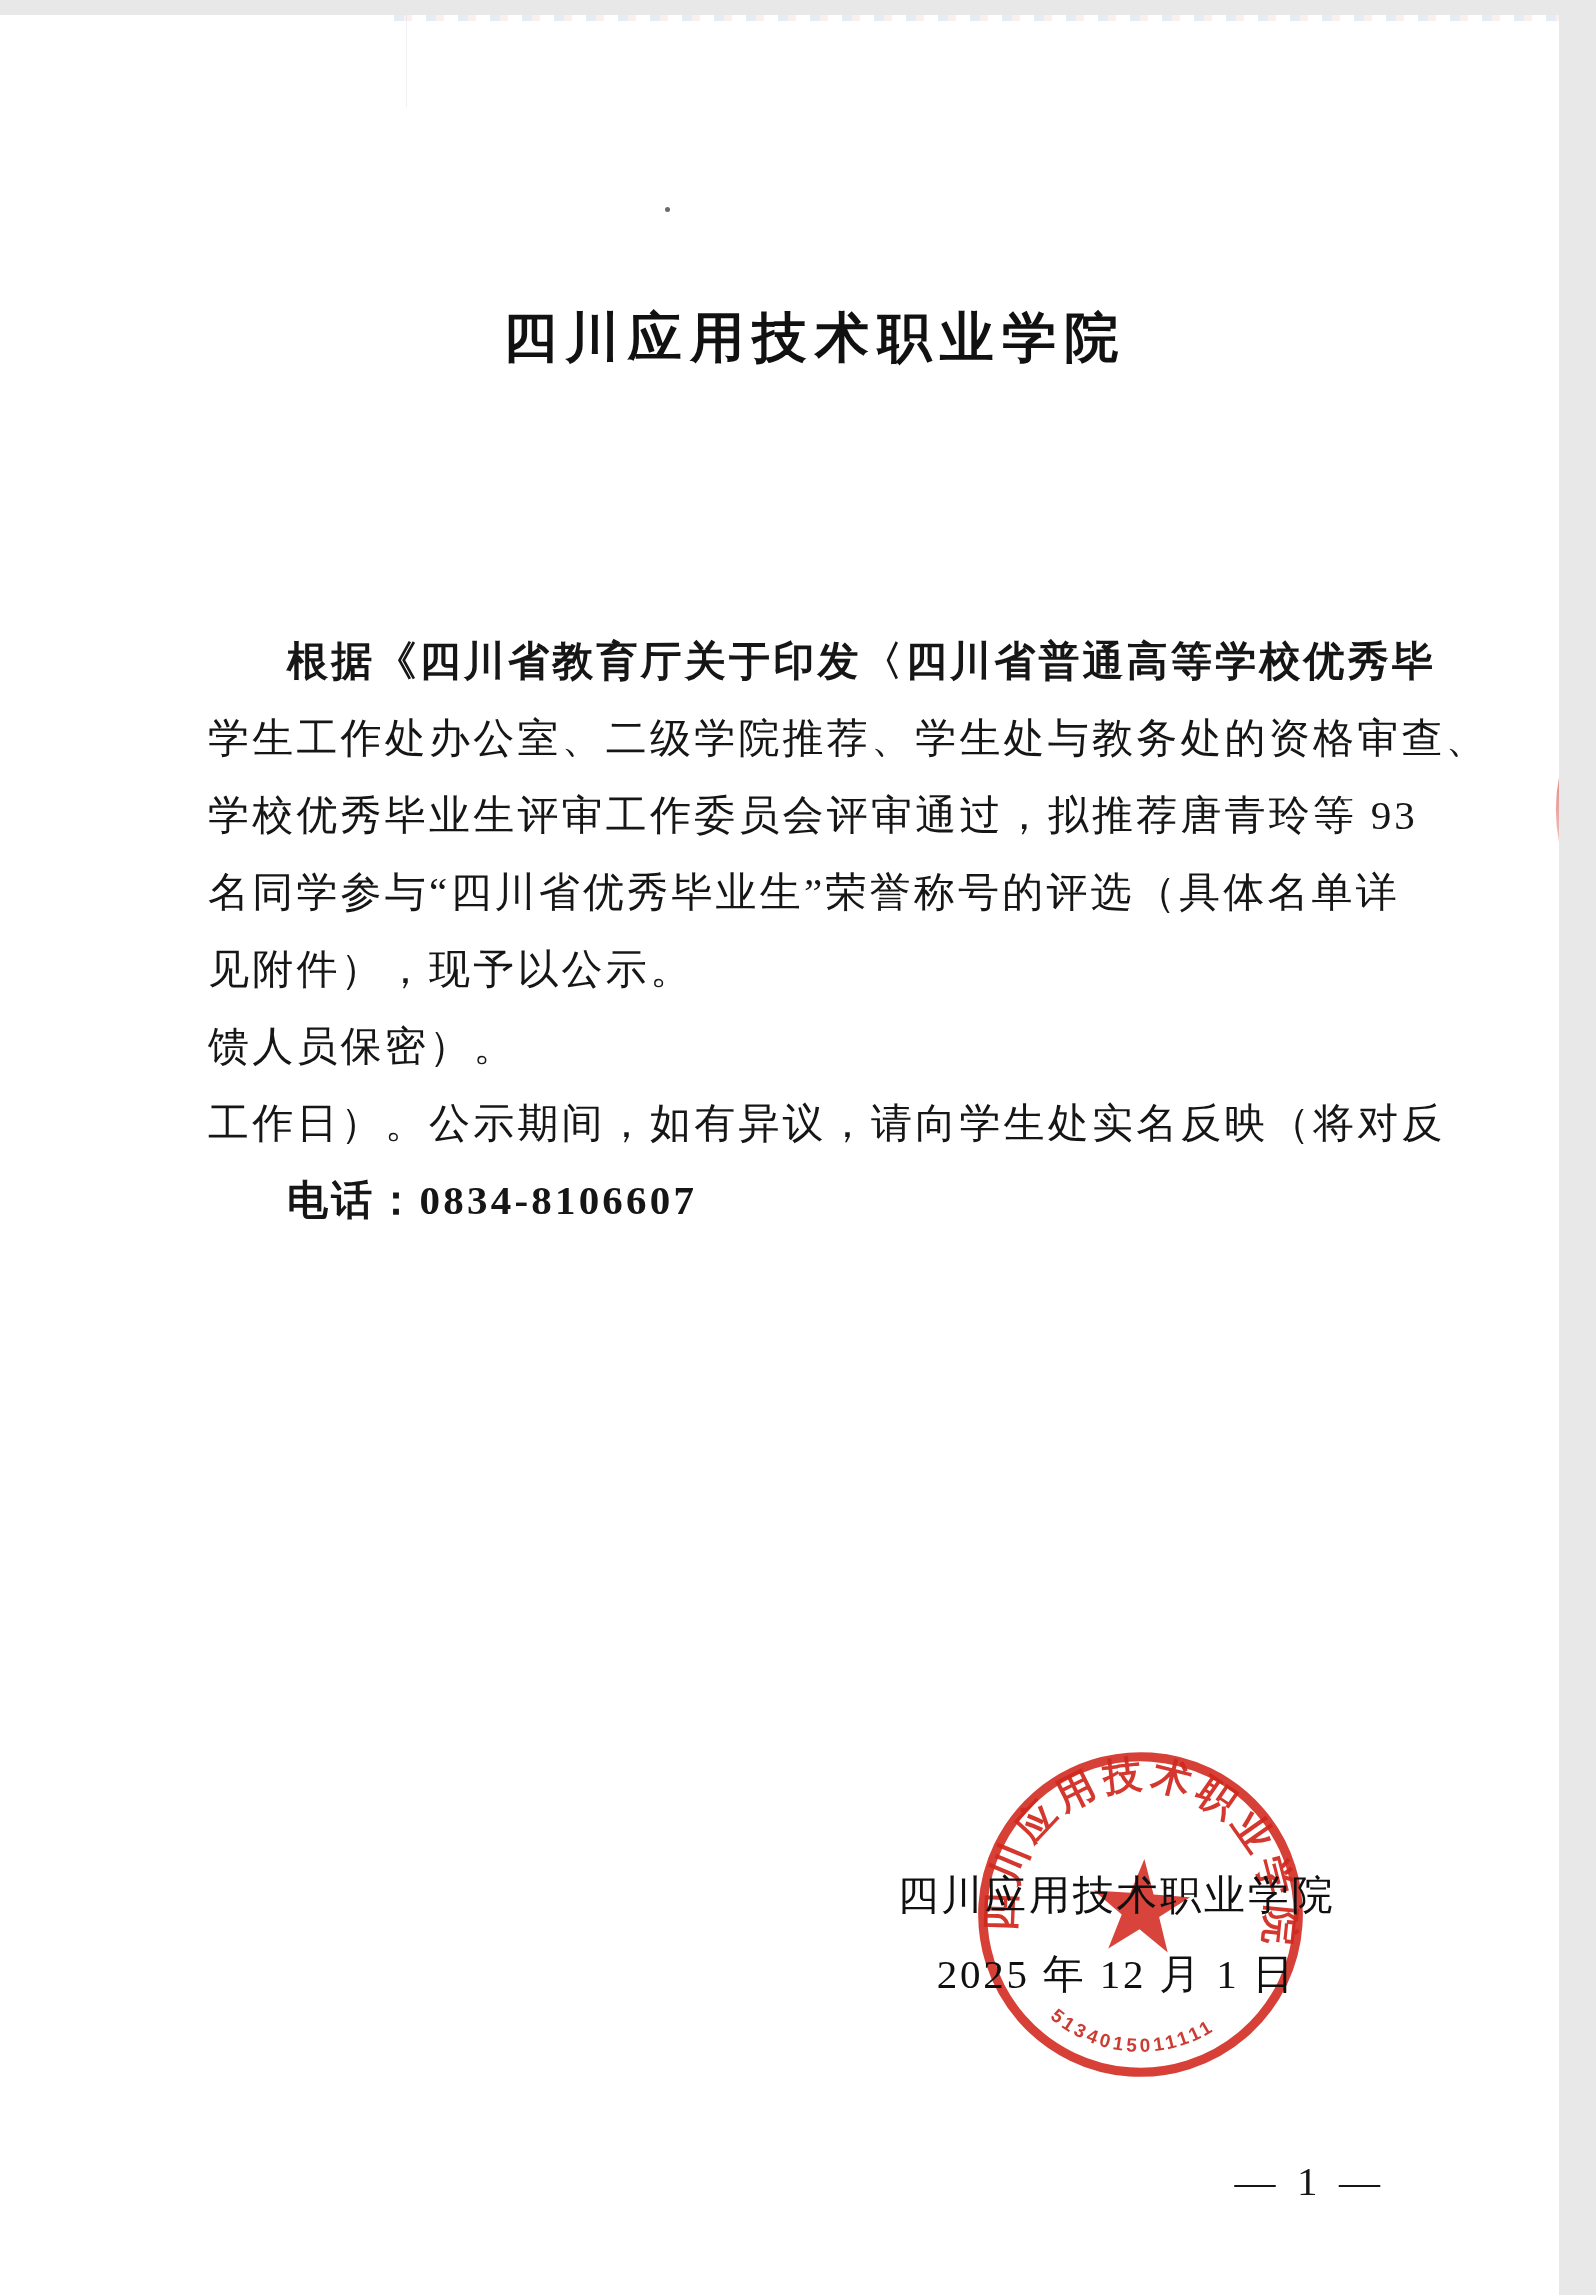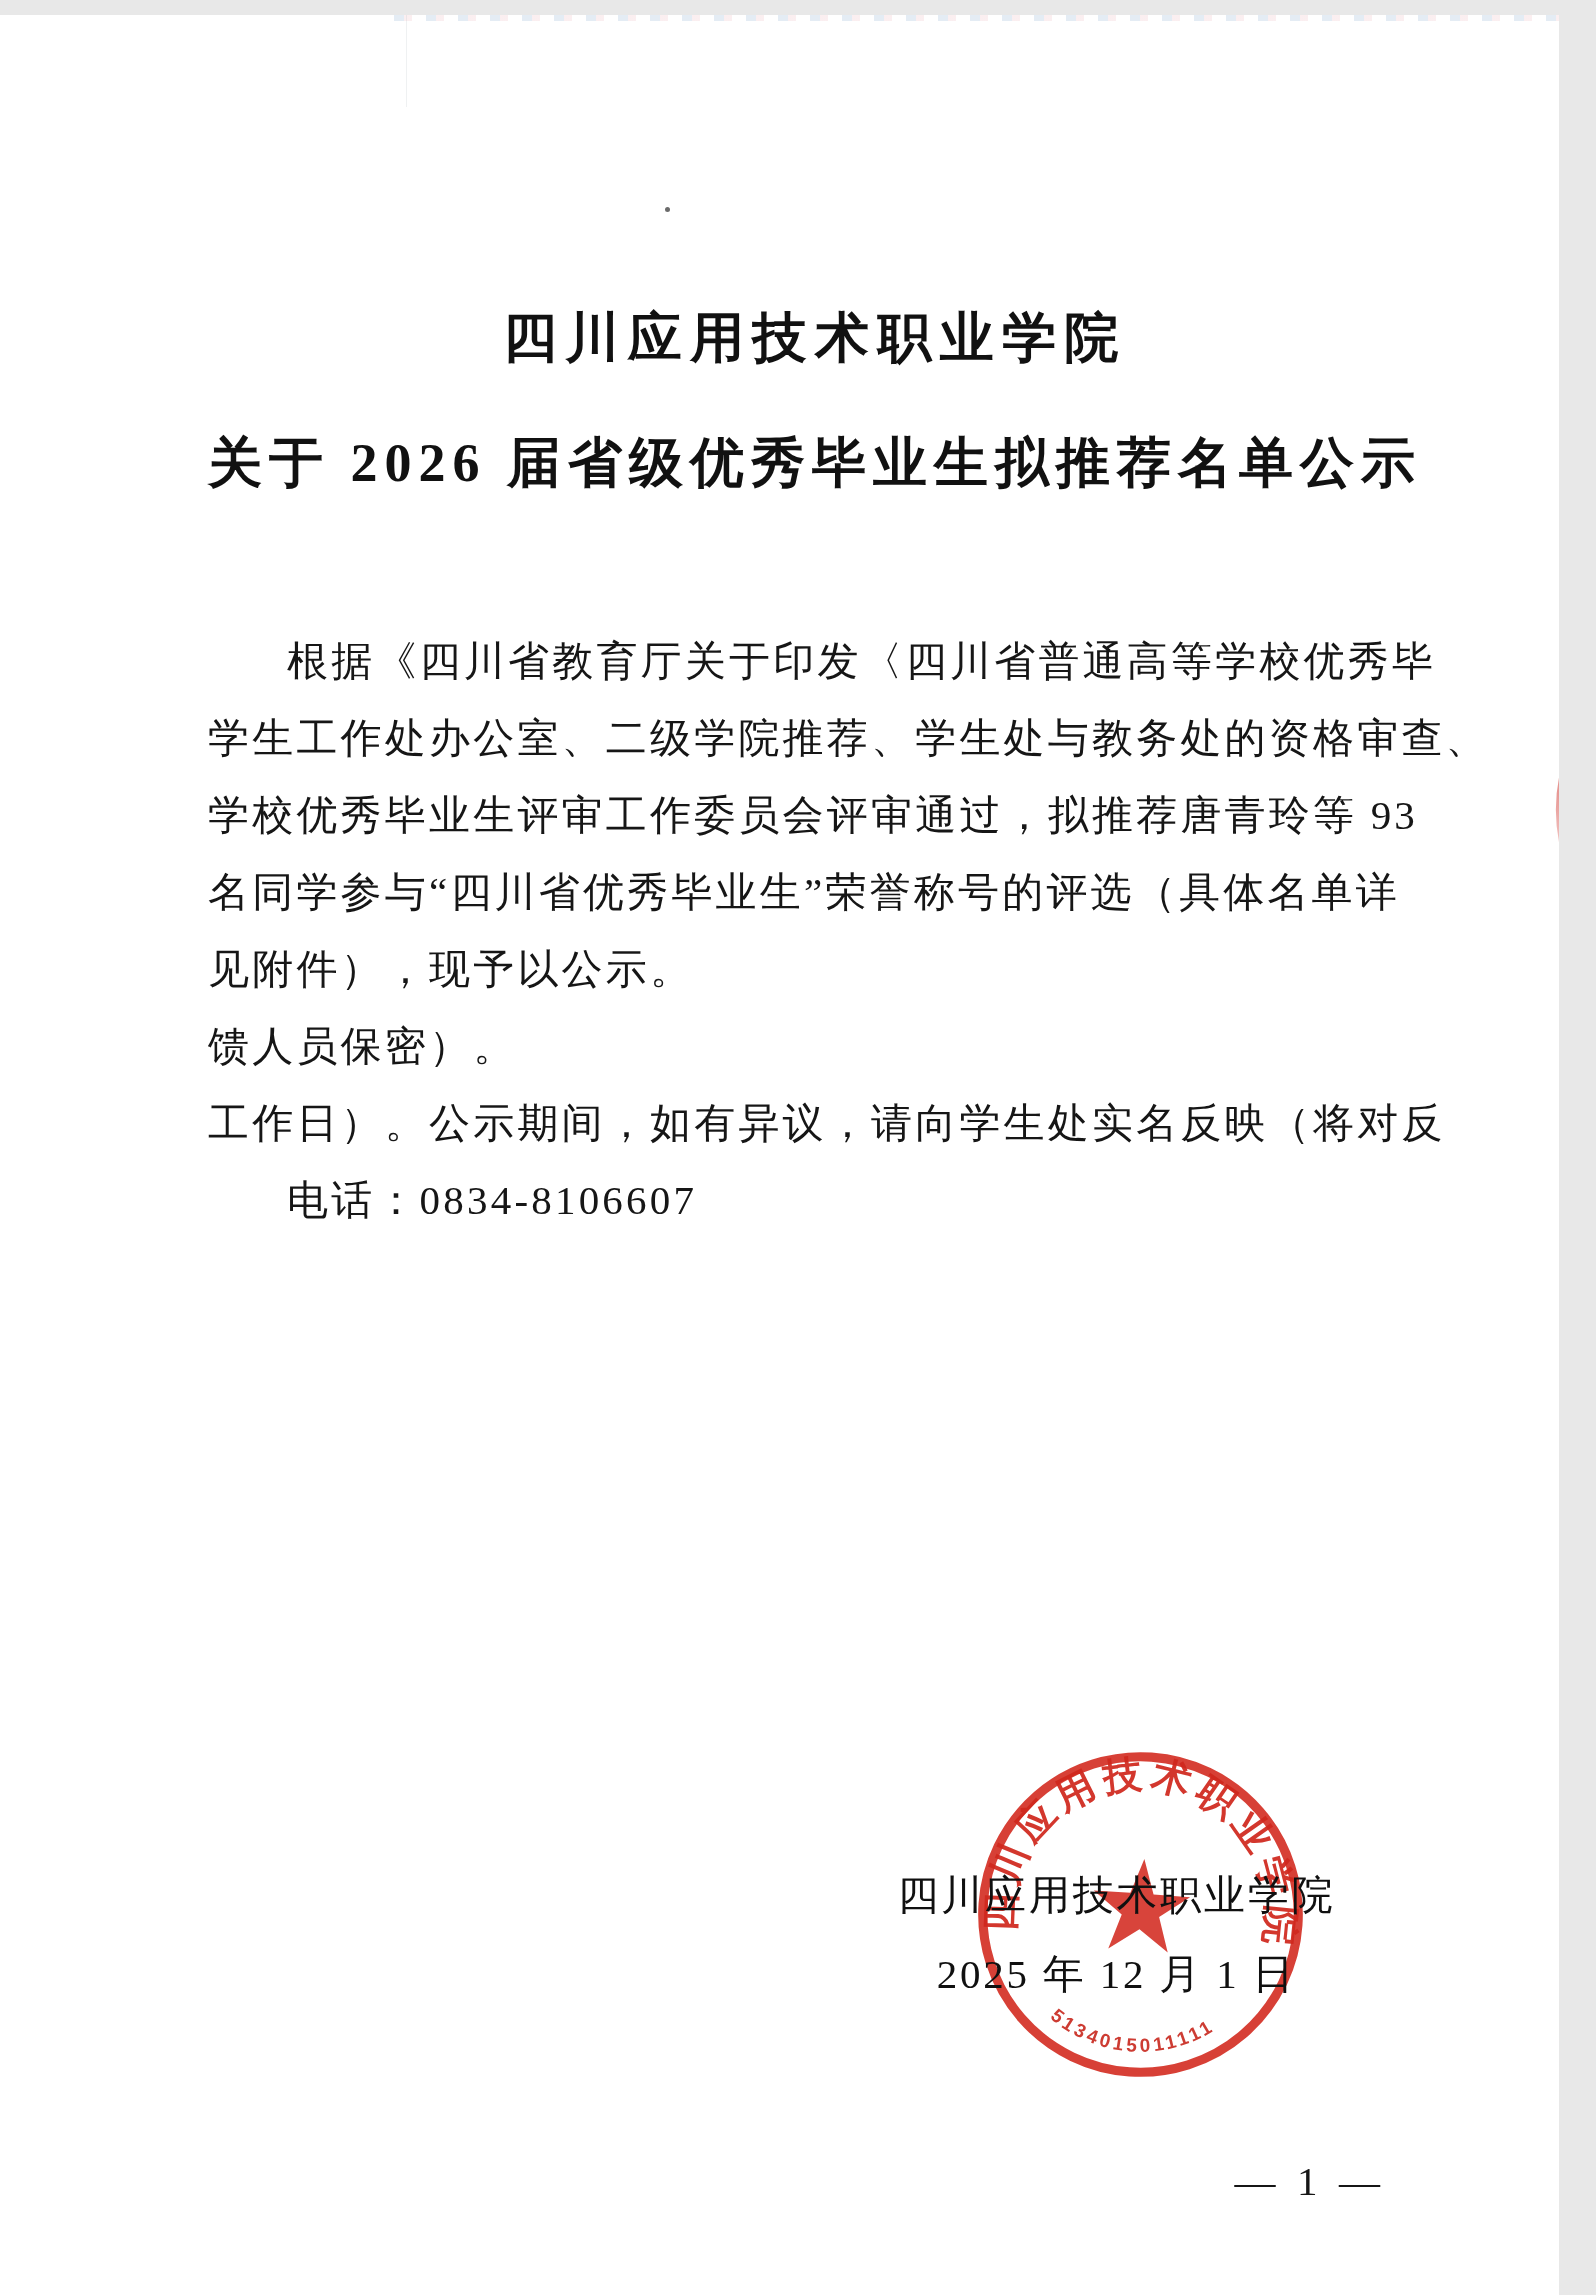--- a/index.html
+++ b/index.html
@@ -34,21 +34,21 @@
     white-space:nowrap;
   }
   .title-1{top:287px;font-size:54px;letter-spacing:8.4px;}
   .title-2{top:412px;font-size:54px;letter-spacing:7px;}
   .body-block{
     position:absolute;left:208px;top:608px;width:1215px;
     font-size:41px;line-height:77px;letter-spacing:3.2px;
     color:#161616;
   }
   .body-line{height:77px;white-space:nowrap;}
-  .indent2{padding-left:79px;}
+  .indent2{padding-left:79px;font-weight:bold;}
   .indent5{padding-left:213px;}
   .signature-block{
     position:absolute;left:891px;top:1841px;width:451px;
     text-align:center;font-size:41px;line-height:79px;
     letter-spacing:2.8px;color:#101010;z-index:3;white-space:nowrap;
   }
   .seal-wrap{
     position:absolute;left:975px;top:1734px;width:331px;height:331px;
     z-index:2;transform:rotate(4deg);
   }
@@ -65,21 +65,20 @@
 </head>
 <body>
 
 <div class="page">
 
   <div class="top-artifact"></div>
   <div class="fold-line"></div>
   <div class="speck"></div>
 
   <div class="title title-1">四川应用技术职业学院</div>
-  <div class="title title-2">关于 2026 届省级优秀毕业生拟推荐名单公示</div>
 
   <div class="body-block">
     <div class="body-line indent2">根据《四川省教育厅关于印发〈四川省普通高等学校优秀毕</div>
     <div class="body-line">学生工作处办公室、二级学院推荐、学生处与教务处的资格审查、</div>
     <div class="body-line">学校优秀毕业生评审工作委员会评审通过，拟推荐唐青玲等 93</div>
     <div class="body-line">名同学参与“四川省优秀毕业生”荣誉称号的评选（具体名单详</div>
     <div class="body-line">见附件），现予以公示。</div>
     <div class="body-line">馈人员保密）。</div>
     <div class="body-line">工作日）。公示期间，如有异议，请向学生处实名反映（将对反</div>
     <div class="body-line indent2">电话：0834-8106607</div>

